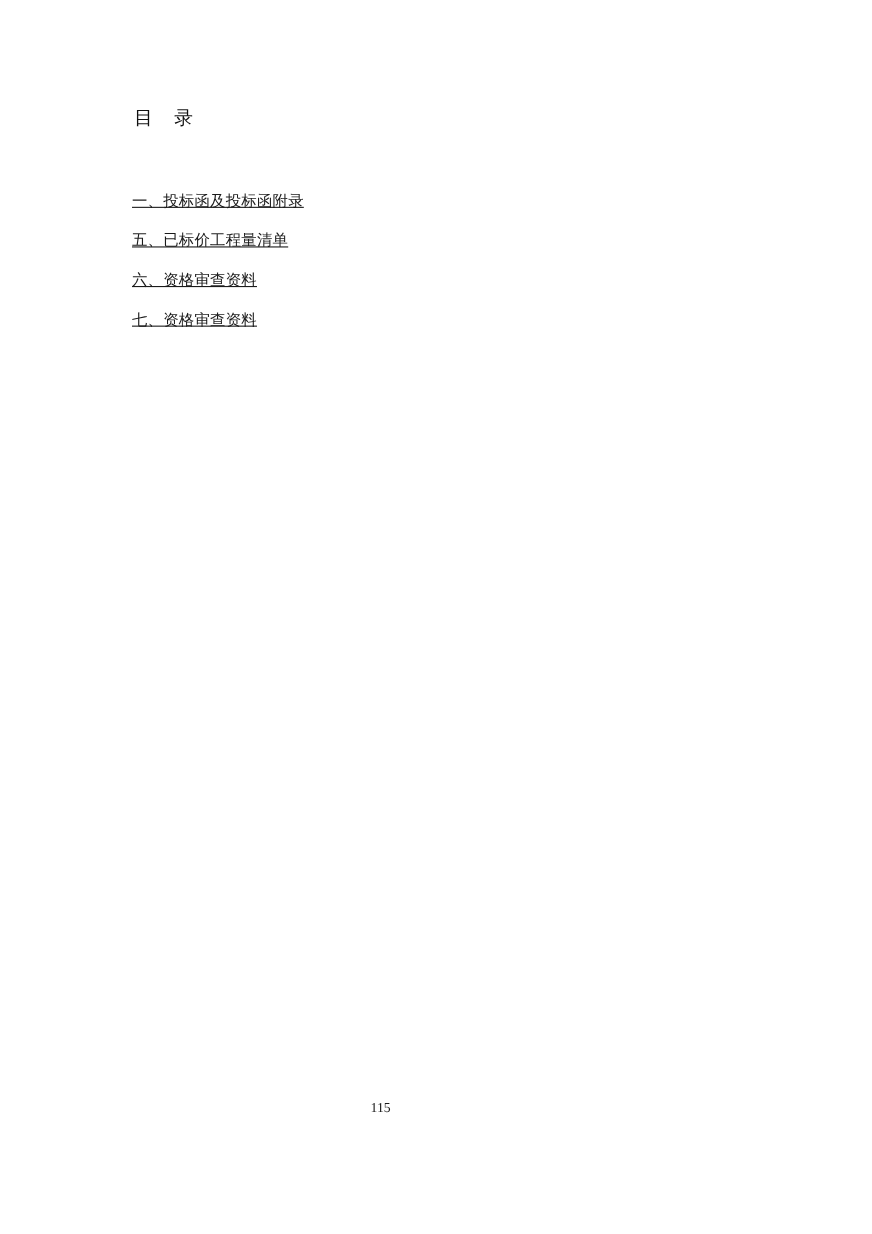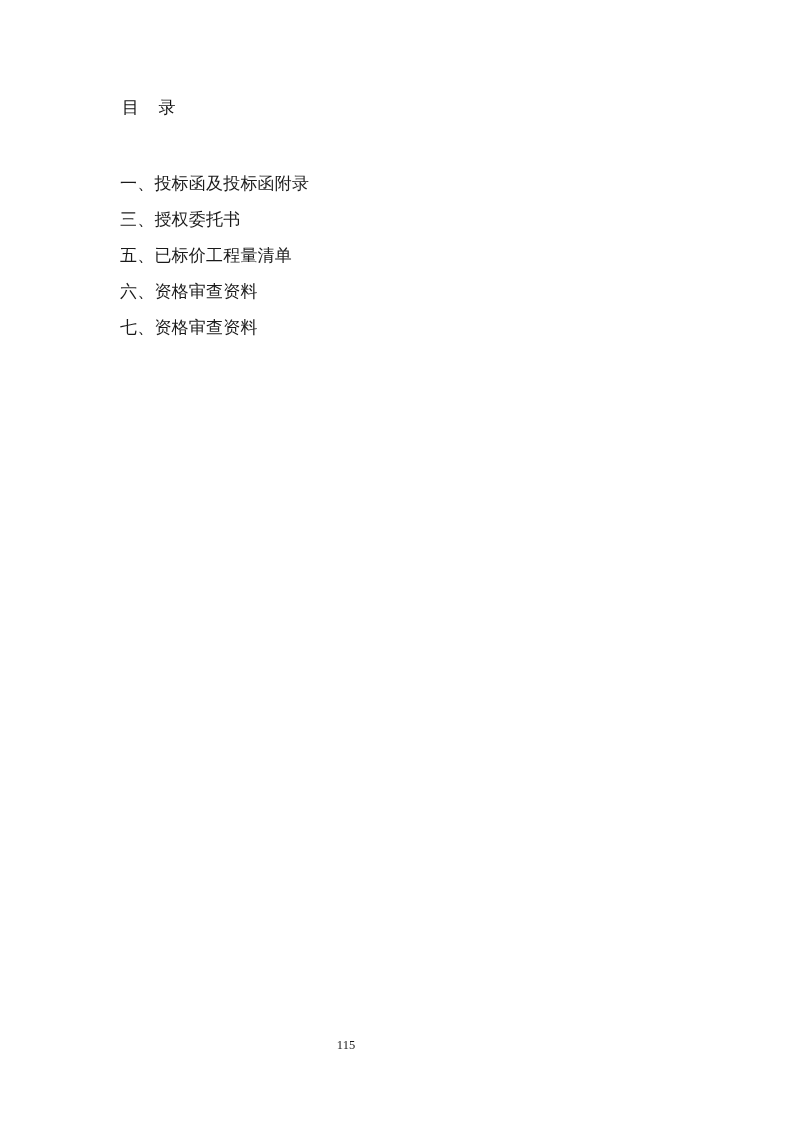--- a/index.html
+++ b/index.html
@@ -43,49 +43,49 @@
   }
 
   .toc-list {
     margin: 0;
     padding: 0;
     list-style: none;
     margin-top: 46px;
   }
 
   .toc-item {
-    font-size: 17px;
+    font-size: 14px;
     line-height: 36px;
     color: #1a1a1a;
     white-space: pre;
     letter-spacing: 0.2px;
+    text-decoration: underline;
   }
 
   .page-number {
     position: absolute;
     left: 0;
-    top: 1038px;
+    top: 1000px;
     width: 692px;
     text-align: center;
     font-size: 12.5px;
     color: #1a1a1a;
     font-family: "Liberation Serif", "DejaVu Serif", serif;
   }
 </style>
 </head>
 <body>
 
 <div class="page">
   <div class="content">
 
     <div class="doc-title">目    录</div>
 
     <ul class="toc-list">
       <li class="toc-item">一、投标函及投标函附录</li>
-      <li class="toc-item">三、授权委托书</li>
       <li class="toc-item">五、已标价工程量清单</li>
       <li class="toc-item">六、资格审查资料</li>
       <li class="toc-item">七、资格审查资料</li>
     </ul>
 
   </div>
 
   <div class="page-number">115</div>
 </div>
 

